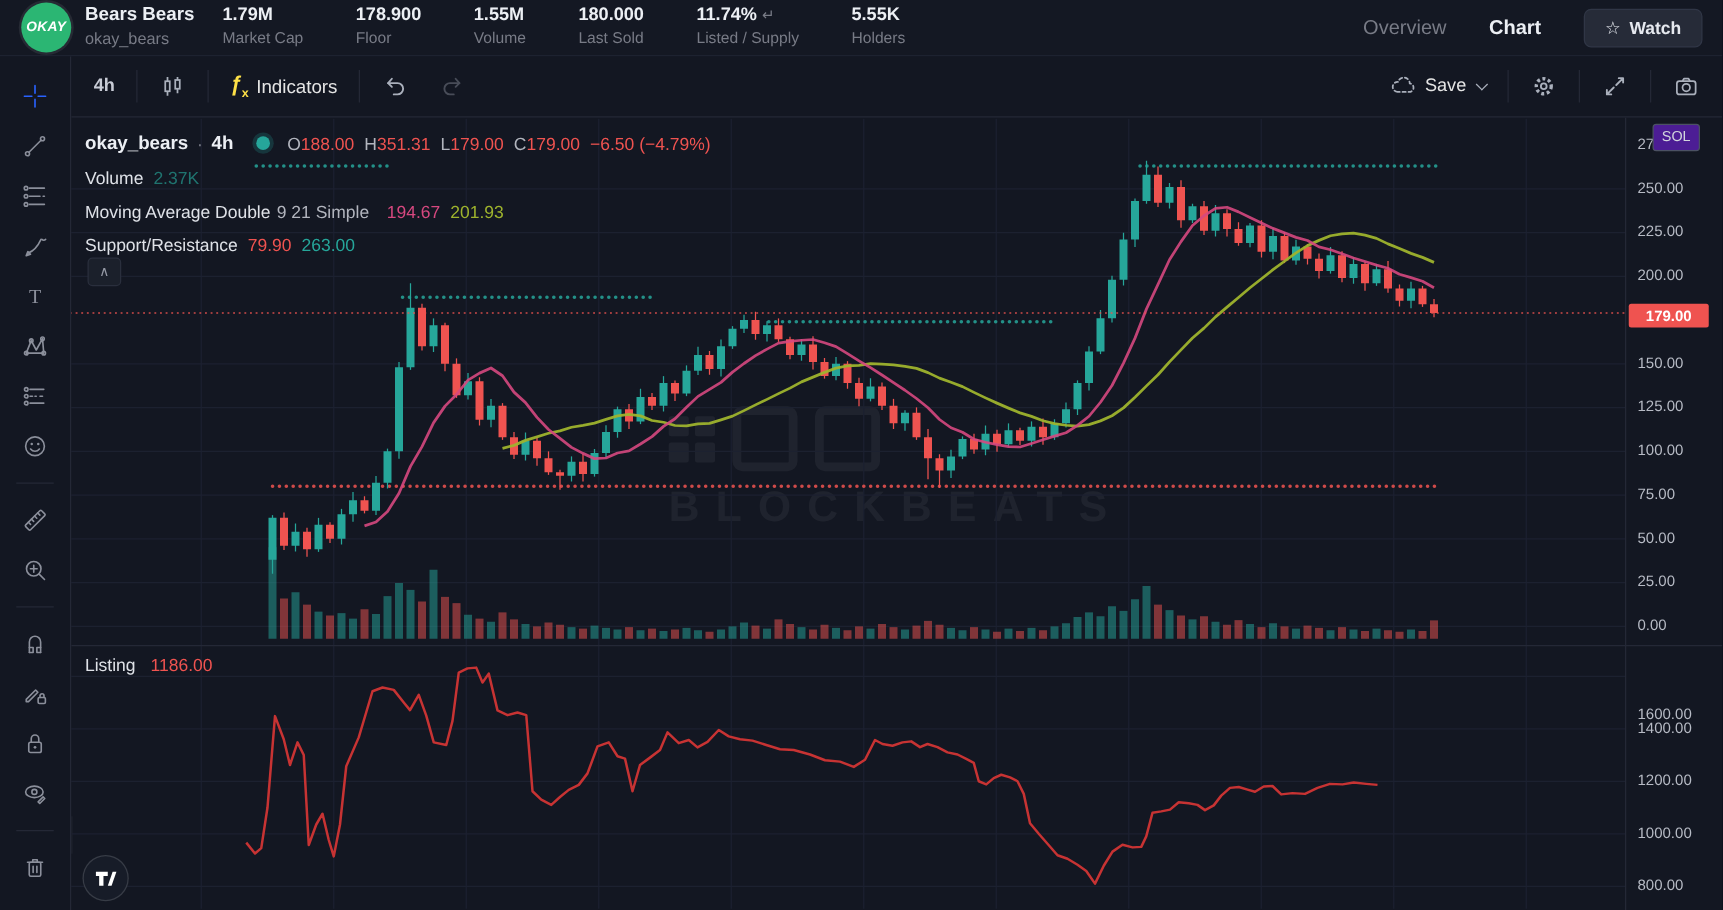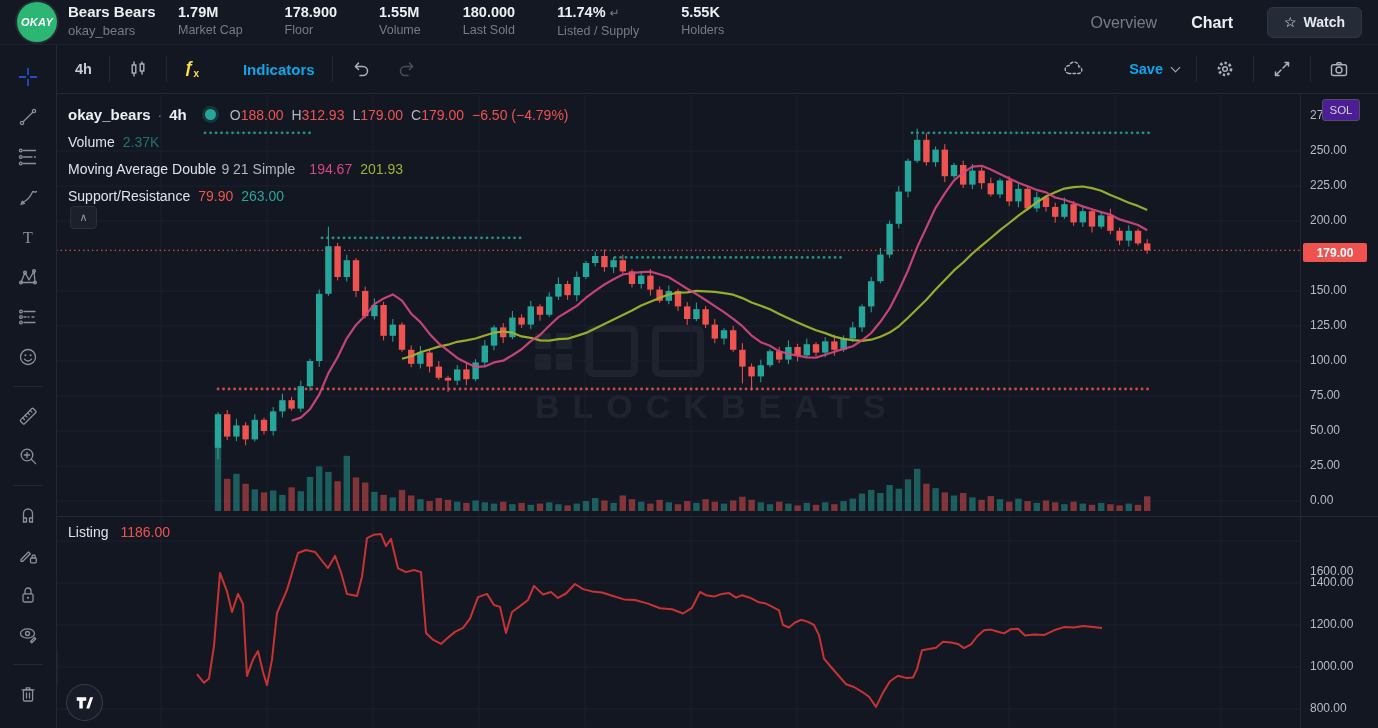--- a/index.html
+++ b/index.html
@@ -40,28 +40,28 @@
   .side-div { width:30px; height:1px; background:#242836; margin:9px 0; }
   .collapse-tab { position:absolute; left:44px; top:653px; width:14px; height:30px; background:#1e222d;
     border-radius:4px 0 0 4px; color:#787b86; font-size:12px; display:flex; align-items:center;
     justify-content:center; cursor:pointer; }
   
   .ctoolbar { position:absolute; left:57px; top:45px; width:1321px; height:49px;
     border-bottom:1px solid #242836; display:flex; align-items:center; background:#131722; z-index:20; }
   .tb-btn { display:flex; align-items:center; gap:6px; height:34px; padding:0 12px; border-radius:4px;
     color:#c8ccd6; font-size:14.5px; font-weight:bold; cursor:pointer; }
   .tb-sep { width:1px; height:26px; background:#242836; margin:0 5px; }
-  .tb-right { margin-left:auto; display:flex; align-items:center; padding-right:16px; }
+  .tb-right { margin-left:auto; display:flex; align-items:center; padding-right:6px; }
   .tb-icon { color:#aab0bc; display:flex; align-items:center; }
   .fx-glyph { font-size:17px; font-style:italic; font-weight:bold; color:#fde047; }
   .fx-glyph sub { font-size:10px; font-style:normal; }
   .dim { opacity:.35; }
   .save-chevron { width:7px; height:7px; border-right:1.6px solid #aab0bc; border-bottom:1.6px solid #aab0bc;
     transform:rotate(45deg); margin-left:3px; margin-top:-3px; }
-  .tb-label { font-size:14.5px; font-weight:bold; color:#0ea5e9;margin-left:38px; }
+  .tb-label { font-size:14.5px; font-weight:normal; color:#e5e5e5; }
   #chart-svg { position:absolute; left:56px; top:94px; width:1244px; height:634px; pointer-events:none; z-index:5; }
   .grid-line { stroke:#1c2130; stroke-width:1; }
   .pane-sep { position:absolute; left:57px; top:516px; width:1321px; height:1px; background:#242836; z-index:8; }
   .axis-border { position:absolute; left:1300px; top:94px; width:1px; height:634px; background:#242836; z-index:8; }
   
   .axis-label { position:absolute; left:1310px; font-size:12px; color:#b7bbc5; z-index:9; white-space:nowrap; }
   .sol-badge { position:absolute; left:1322px; top:99px; width:38px; height:22px; background:#4c1d95;
     border:1px solid #4b5163; border-radius:3px; color:#d1d4dc; font-size:11.5px; display:flex;
     align-items:center; justify-content:center; z-index:10; cursor:pointer; }
   .price-badge { position:absolute; left:1303px; top:243px; width:64px; height:19px; background:#ef5350;
@@ -725,21 +725,21 @@
   </div>
 
   <div class="legend">
     <div class="lg-row">
       <span class="lg-sym">okay_bears</span>
       <span class="lg-dim" style="margin:0 7px">·</span>
       <span class="lg-sym">4h</span>
       <span class="lg-dot"></span>
       <span class="ohlc">
           <span><span class="k">O</span><span class="c-red">188.00</span></span>
-          <span><span class="k">H</span><span class="c-red">312.93</span></span>
+          <span><span class="k">H</span><span class="c-red">351.31</span></span>
           <span><span class="k">L</span><span class="c-red">179.00</span></span>
           <span><span class="k">C</span><span class="c-red">179.00</span></span>
         </span>
       <span class="lg-gap"></span>
       <span class="c-red">−6.50 (−4.79%)</span>
     </div>
     <div class="lg-row">
       <span>Volume</span>
       <span class="lg-gap"></span>
       <span class="c-updim">2.37K</span>

